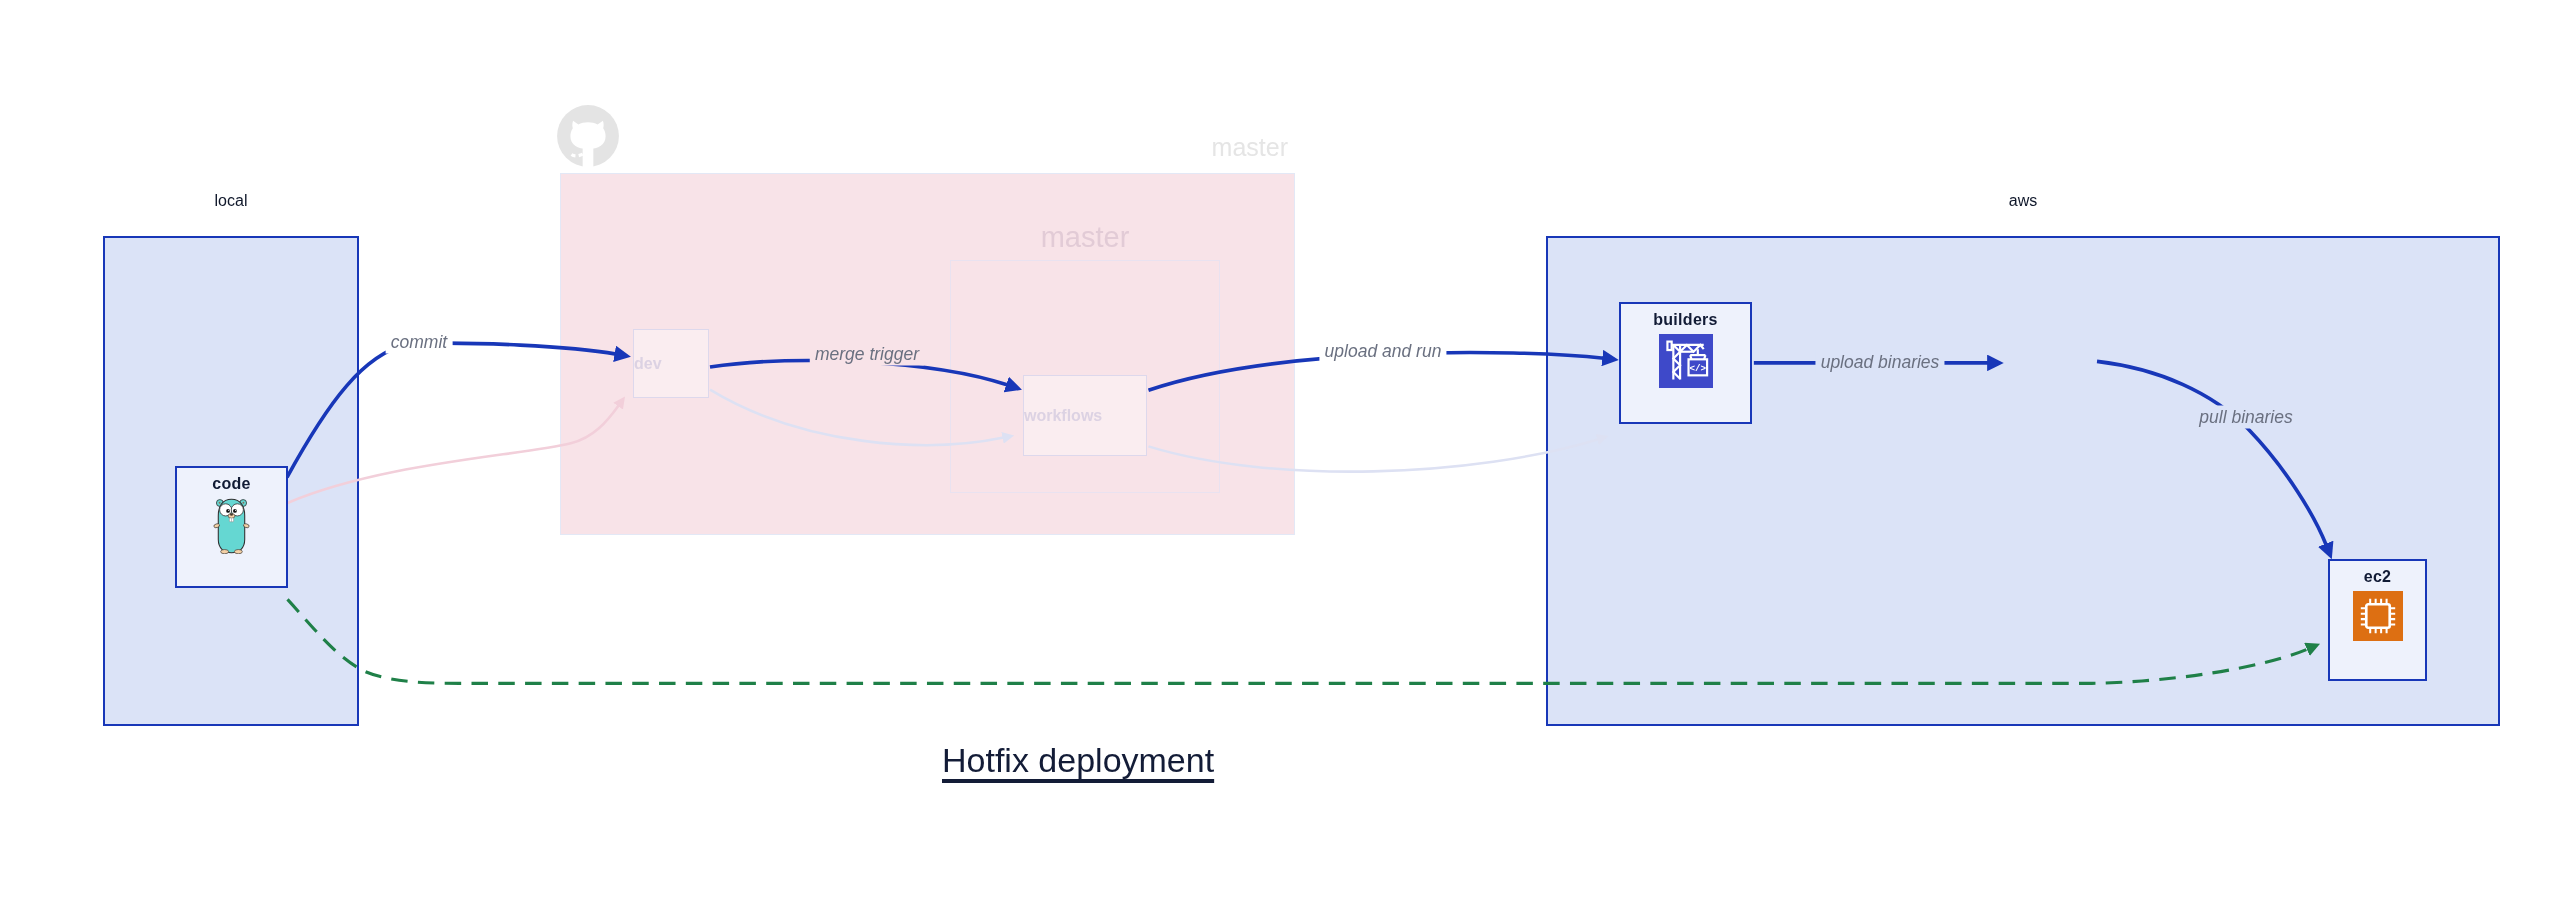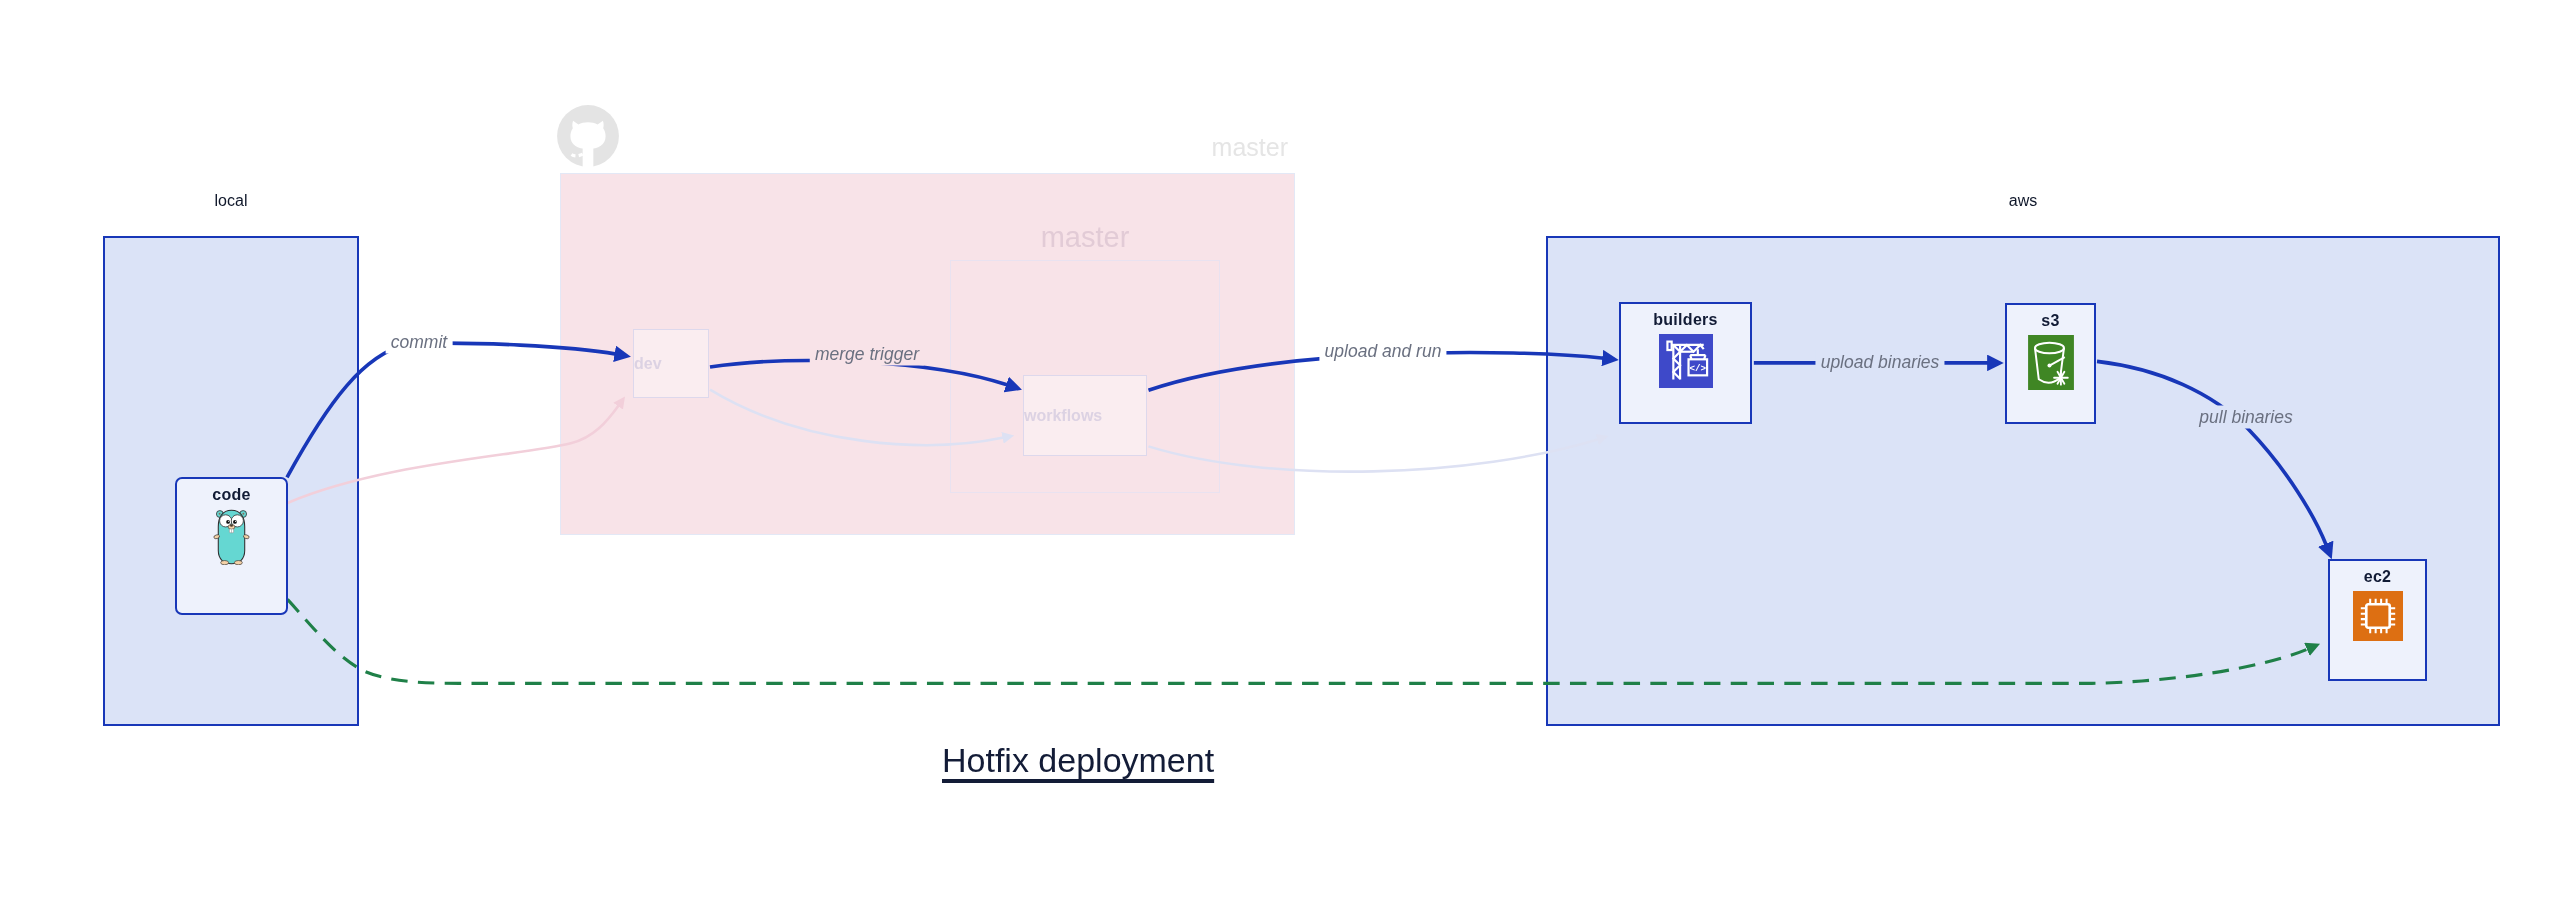--- a/index.html
+++ b/index.html
@@ -73,21 +73,21 @@
 
     <path d="M 557,926 C 640,775 705,690 790,667 C 920,662 1110,672 1196,687" stroke="#1837b8" stroke-width="7" fill="none" marker-end="url(#mB)"></path>
     <path d="M 1378,712 C 1540,688 1810,698 1956,747" stroke="#1837b8" stroke-width="7" fill="none" marker-end="url(#mB)"></path>
     <path d="M 2229,757 C 2480,672 2940,676 3113,695" stroke="#1837b8" stroke-width="7" fill="none" marker-end="url(#mB)"></path>
     <path d="M 3404,704 L 3860,704" stroke="#1837b8" stroke-width="7" fill="none" marker-end="url(#mB)"></path>
     <path d="M 4070,701 C 4190,715 4295,762 4363,832 C 4438,910 4492,1000 4515,1058" stroke="#1837b8" stroke-width="7" fill="none" marker-end="url(#mB)"></path>
 
     <path d="M 558,1163 C 612,1222 650,1272 704,1301 C 750,1322 812,1326 892,1326 L 4060,1326 C 4215,1323 4390,1297 4480,1259" stroke="#1f8048" stroke-width="6" fill="none" stroke-dasharray="32 20" marker-end="url(#mG)"></path>
   </svg>
 
-  <div class="node" style="left:175px;top:477px;width:113px;height:138px;border-radius:7px;">
+  <div class="node" style="left:175px;top:466px;width:113px;height:122px;">
     <div class="node-title">code</div>
     <div class="icon-wrap">
       <svg width="37" height="56" viewBox="0 0 70 105">
         <circle cx="13" cy="9" r="6.5" fill="#65d7d2" stroke="#2f2f2f" stroke-width="1.5"></circle>
         <circle cx="57" cy="9" r="6.5" fill="#65d7d2" stroke="#2f2f2f" stroke-width="1.5"></circle>
         <circle cx="12.5" cy="8.5" r="1.8" fill="#8a6d5c"></circle>
         <circle cx="57.5" cy="8.5" r="1.8" fill="#8a6d5c"></circle>
         <path d="M35,2 C18,2 10,15 10,33 L10,78 C10,94 20,103 35,103 C50,103 60,94 60,78 L60,33 C60,15 52,2 35,2 Z" fill="#65d7d2" stroke="#2f2f2f" stroke-width="2"></path>
         <ellipse cx="7" cy="52" rx="5.5" ry="3.5" fill="#f4d1a6" stroke="#2f2f2f" stroke-width="1.2" transform="rotate(-18 7 52)"></ellipse>
         <ellipse cx="63" cy="52" rx="5.5" ry="3.5" fill="#f4d1a6" stroke="#2f2f2f" stroke-width="1.2" transform="rotate(18 63 52)"></ellipse>
@@ -130,40 +130,20 @@
           <path d="M46,18 V25"></path>
           <path d="M37,25 H55"></path>
           <path d="M37,25 L38.5,30 M55,25 L53.5,30"></path>
           <rect x="35" y="30" width="22" height="19"></rect>
         </g>
         <text x="46" y="44" font-size="11" font-weight="bold" fill="#ffffff" text-anchor="middle" font-family="Liberation Mono, monospace">&lt;/&gt;</text>
       </svg>
     </div>
   </div>
 
-  <div class="node" style="left:2005px;top:303px;width:91px;height:121px;">
-    <div class="node-title">s3</div>
-    <div class="icon-wrap">
-      <svg width="46" height="55" viewBox="0 0 60 72">
-        <rect width="60" height="72" fill="#3F8624"></rect>
-        <g stroke="#ffffff" stroke-width="2.6" fill="none">
-          <ellipse cx="28" cy="17" rx="19" ry="7"></ellipse>
-          <path d="M9,17 L14,58 Q28,68 42,56 L47,17"></path>
-          <path d="M28,40 L48,29"></path>
-        </g>
-        <circle cx="28" cy="40" r="2.6" fill="#ffffff"></circle>
-        <g stroke="#ffffff" stroke-width="2.4" stroke-linecap="round">
-          <line x1="34" y1="56" x2="52" y2="56"></line>
-          <line x1="38.5" y1="48.2" x2="47.5" y2="63.8"></line>
-          <line x1="47.5" y1="48.2" x2="38.5" y2="63.8"></line>
-          <line x1="43" y1="47" x2="43" y2="65"></line>
-        </g>
-      </svg>
-    </div>
-  </div>
 
   <div class="node" style="left:2328px;top:559px;width:99px;height:122px;">
     <div class="node-title">ec2</div>
     <div class="icon-wrap">
       <svg width="50" height="50" viewBox="0 0 64 64">
         <rect width="64" height="64" fill="#dd6f12"></rect>
         <rect x="17" y="17" width="30" height="30" rx="2.5" stroke="#ffffff" stroke-width="3.4" fill="none"></rect>
         <g stroke="#ffffff" stroke-width="2.6">
           <path d="M22,10 V17 M29,10 V17 M36,10 V17 M43,10 V17"></path>
           <path d="M22,47 V54 M29,47 V54 M36,47 V54 M43,47 V54"></path>

